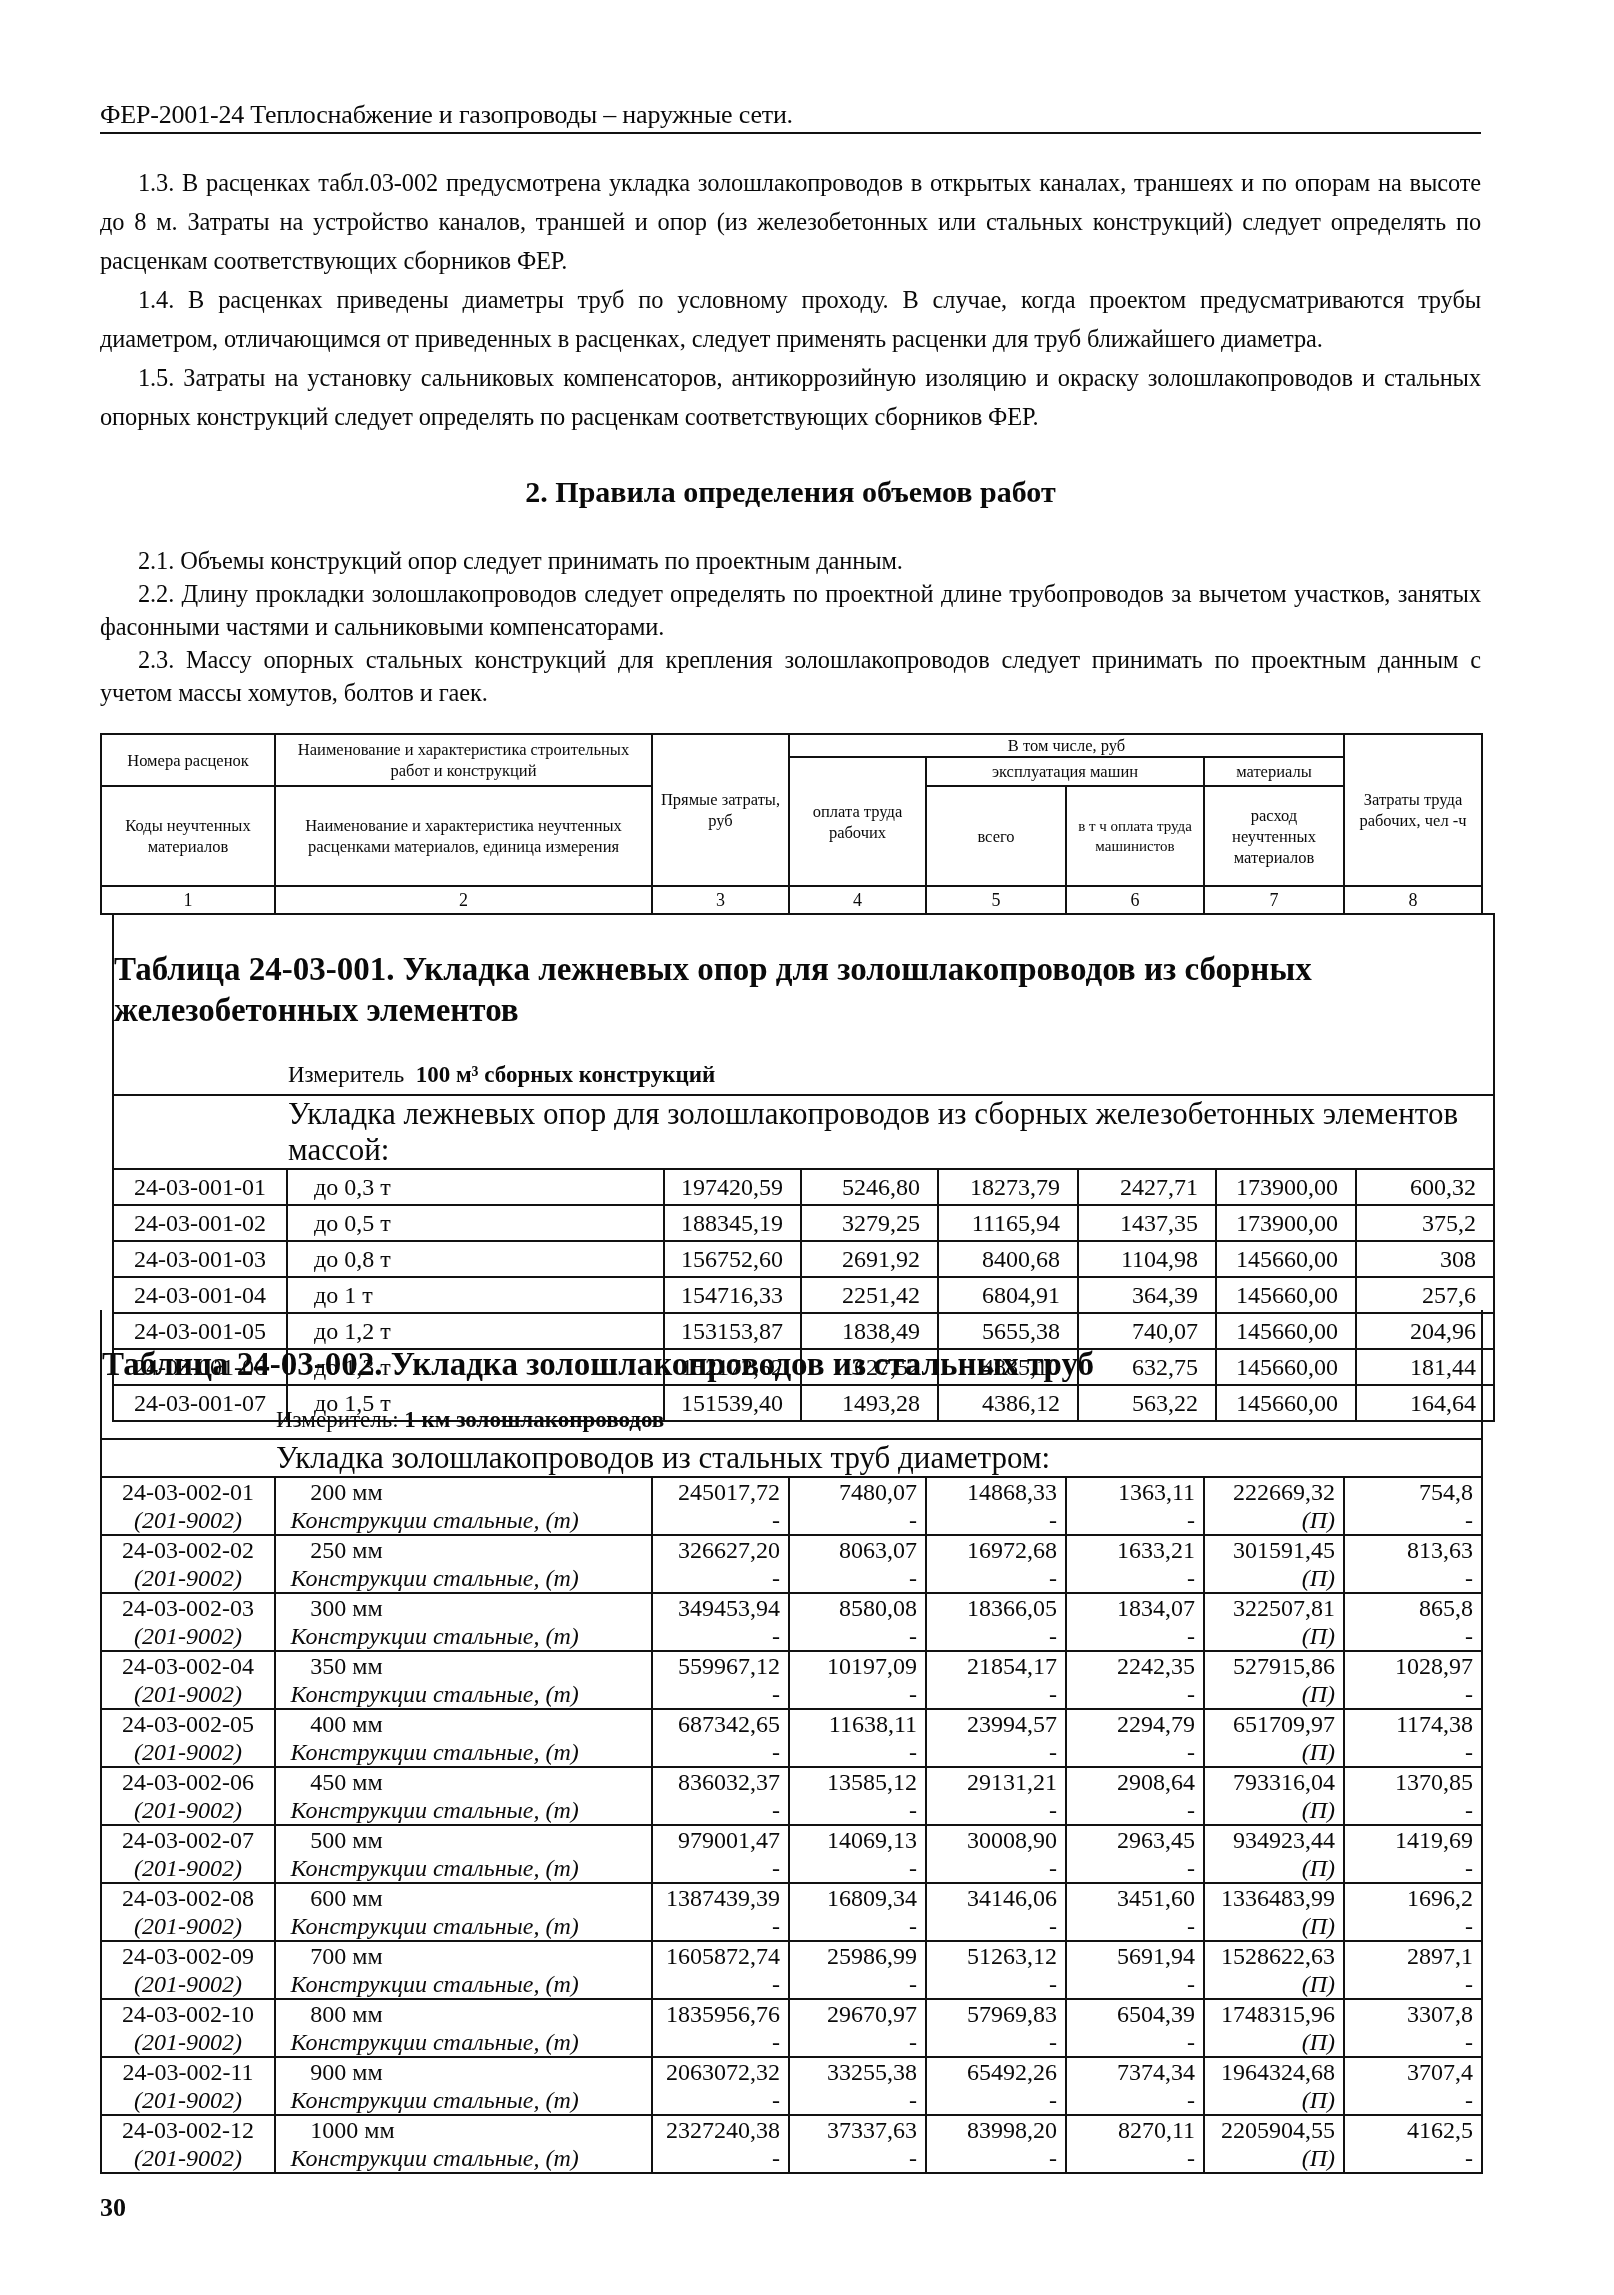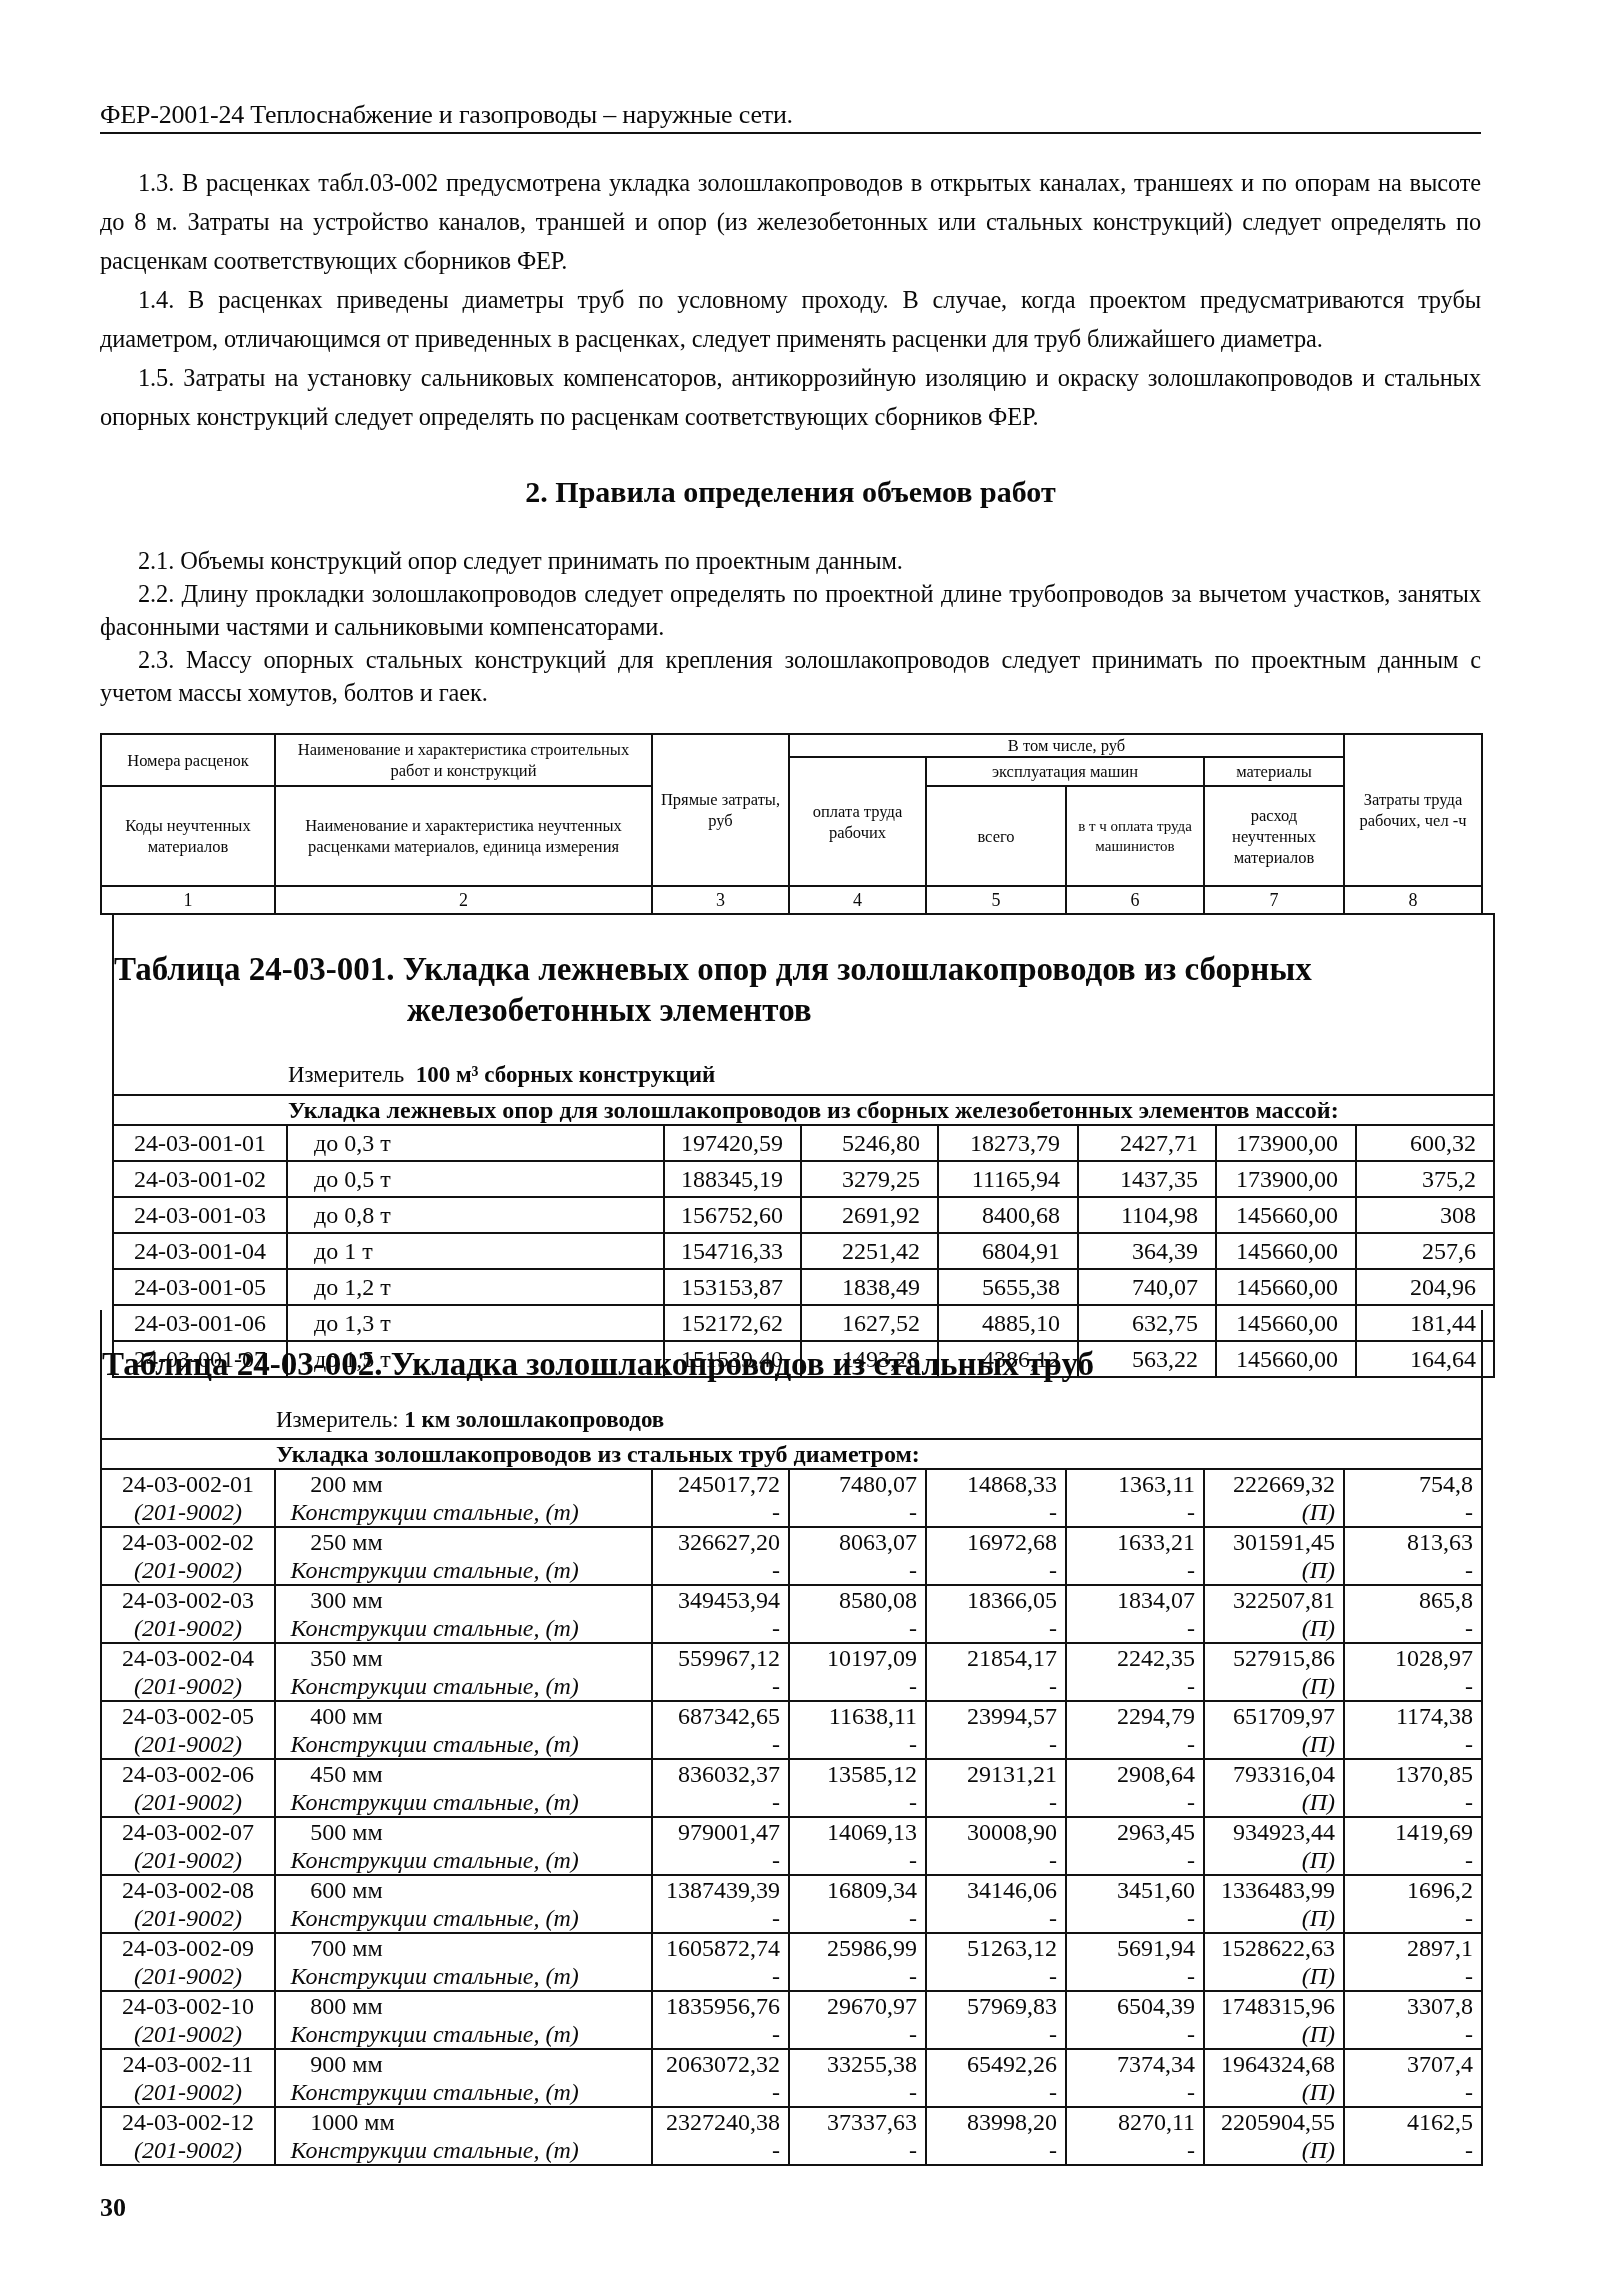--- a/index.html
+++ b/index.html
@@ -14,24 +14,24 @@
   .section-title { font-size:30px; font-weight:bold; text-align:center; margin:37px 0 34px 0; line-height:37px; }
   .paras2 .para { line-height:33px; }
 
   table.grid { border-collapse:collapse; width:1381px; table-layout:fixed; position:absolute; left:0; }
   table.grid td { border:2px solid #111; padding:0 5.3px; vertical-align:middle; }
   .hdr td { font-size:16.5px; line-height:21px; text-align:center; }
   .hdr .small { font-size:15px; line-height:20px; }
   .colnum td { font-size:18px; text-align:center; height:26px; }
 
   .tbl-title { font-size:33px; font-weight:bold; line-height:41px; padding-left:0; }
-  .tbl-title .cont { padding-left:293px; display:block; }
+  .tbl-title .cont { display:block; }
   .measure { font-size:23px; line-height:29px; padding-left:174px; }
   .measure b { font-weight:bold; }
-  .subhdr td { font-size:24px; font-weight:bold; height:28px; padding-left:174px !important; border-left:2px solid #111;margin-top:15px; }
+  .subhdr td { font-size:31px; font-weight:normal; height:28px; padding-left:174px !important; border-left:2px solid #111;margin-top:15px; }
 
   .drow td { font-size:24px; height:34px; line-height:29px; }
   .drow td.code { text-align:center; }
   .drow td.name { padding-left:26px; }
   .drow td.num { text-align:right; padding-right:17px; }
 
   .drow2 td { font-size:24px; line-height:28px; }
   .drow2 td.code, .drow2 td.name, .drow2 td.num { vertical-align:top; }
   .drow2 .l1 { height:28px; }
   .drow2 .l2 { height:28px; font-style:italic; }

